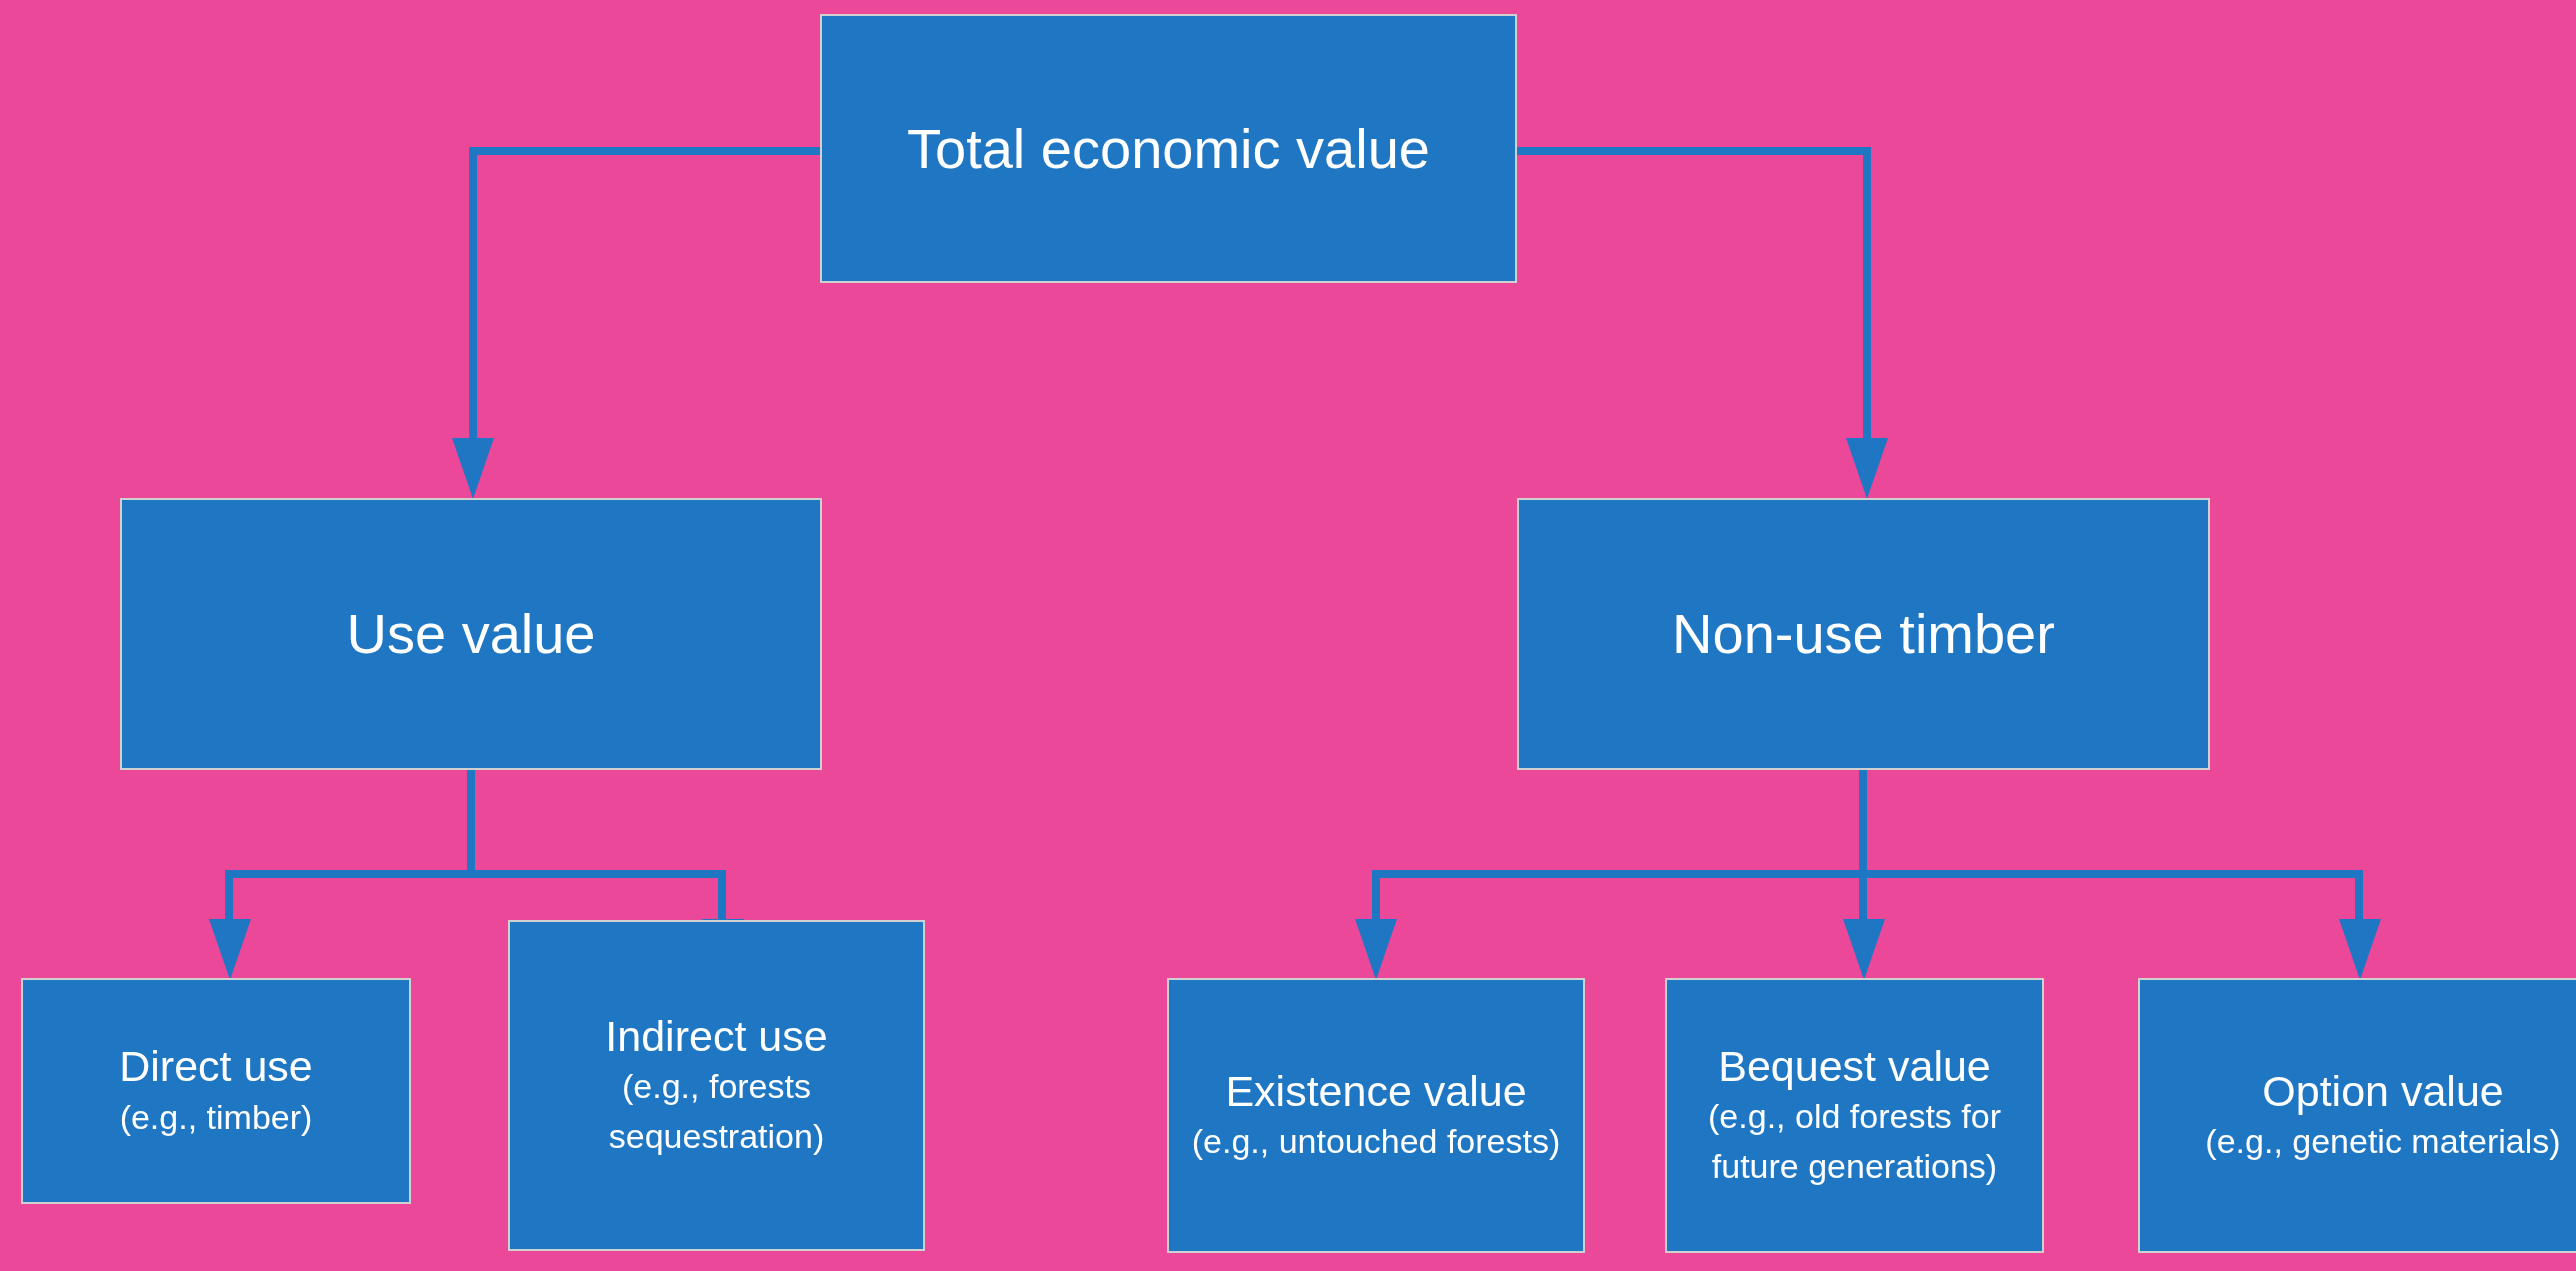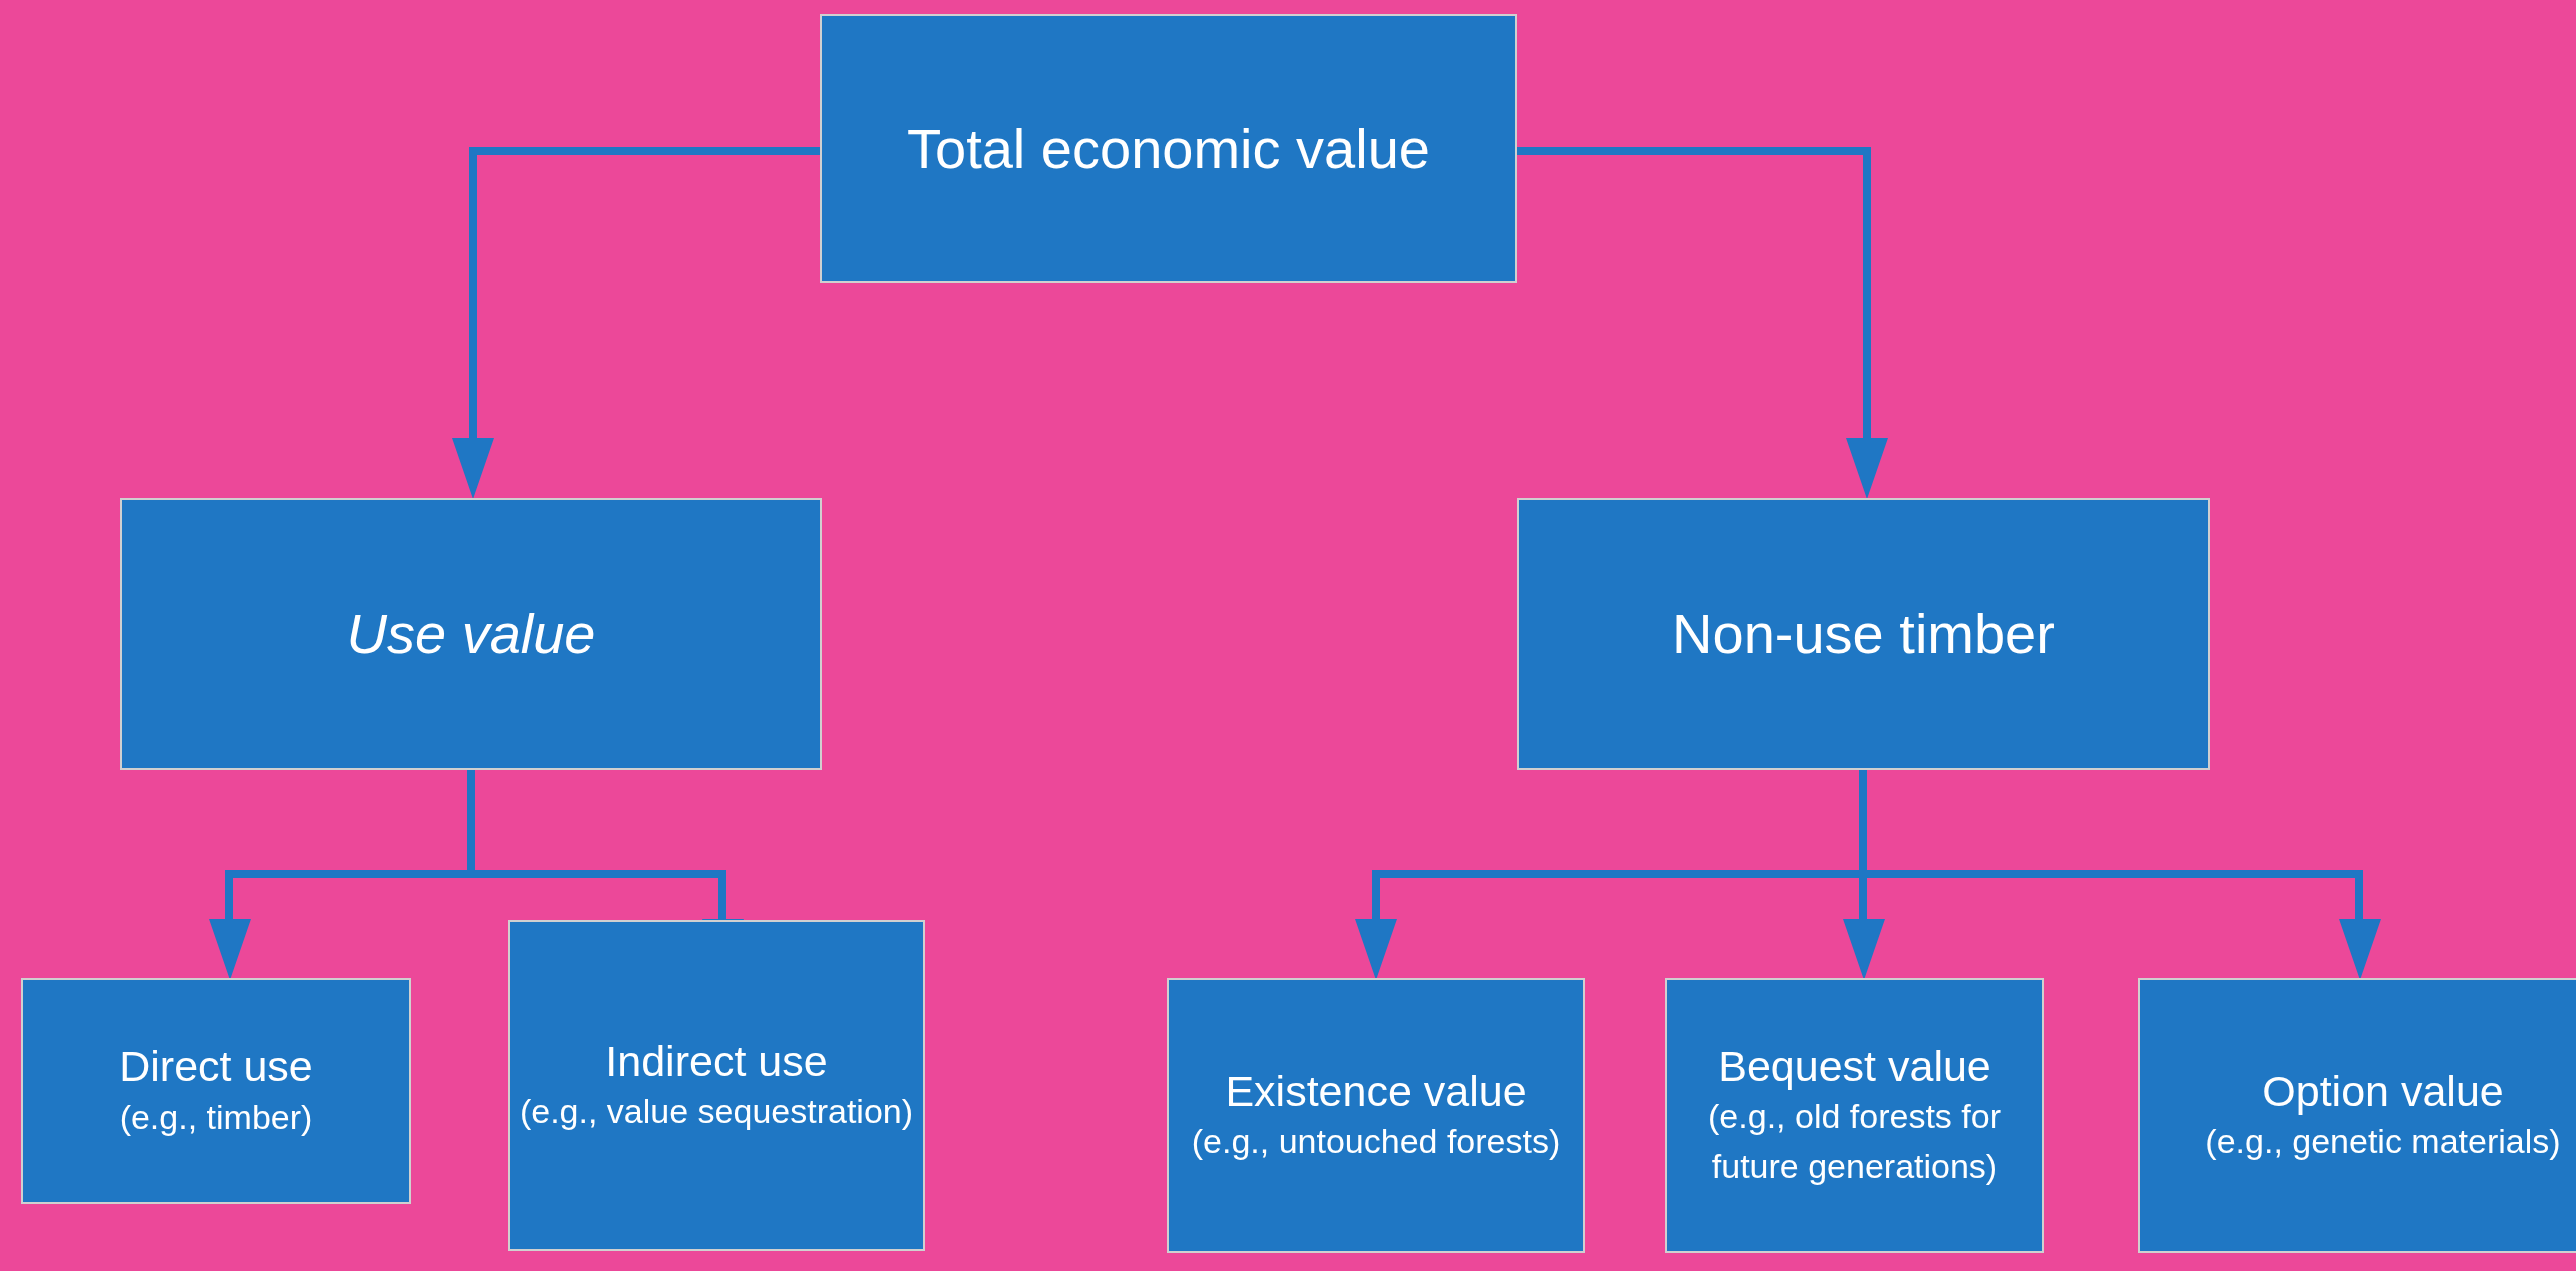--- a/index.html
+++ b/index.html
@@ -90,36 +90,36 @@
   <div class="conn-v" style="left:1859px; top:870px; width:8.1px; height:49px;"></div>
   <div class="arrowhead" style="left:1843px; top:919px;"></div>
 
   <div class="conn-v" style="left:2355px; top:870px; width:8.1px; height:49px;"></div>
   <div class="arrowhead" style="left:2339px; top:919px;"></div>
 
   <div class="node lvl1" style="left:820px; top:14.4px; width:697px; height:269px;">
     <span class="title">Total economic value</span>
   </div>
 
-  <div class="node lvl2" style="left:120px; top:498px; width:702px; height:272px;font-style:italic;">
+  <div class="node lvl2" style="left:120px; top:498px; width:702px; height:272px;">
     <span class="title">Use value</span>
   </div>
 
   <div class="node lvl2" style="left:1517px; top:498px; width:693px; height:272px;">
     <span class="title">Non-use timber</span>
   </div>
 
   <div class="node lvl3" style="left:21px; top:978px; width:390px; height:226px;">
     <span class="title">Direct use</span>
     <span class="sub">(e.g., timber)</span>
   </div>
 
   <div class="node lvl3" style="left:508px; top:920px; width:417px; height:331px;">
     <span class="title">Indirect use</span>
-    <span class="sub">(e.g., value sequestration)</span>
+    <span class="sub">(e.g., forests sequestration)</span>
   </div>
 
   <div class="node lvl3" style="left:1167px; top:978px; width:418px; height:275px;justify-content:center;">
     <span class="title">Existence value</span>
     <span class="sub">(e.g., untouched forests)</span>
   </div>
 
   <div class="node lvl3" style="left:1653px; top:978px; width:379px; height:275px;margin-left:12px;">
     <span class="title">Bequest value</span>
     <span class="sub">(e.g., old forests for future generations)</span>

